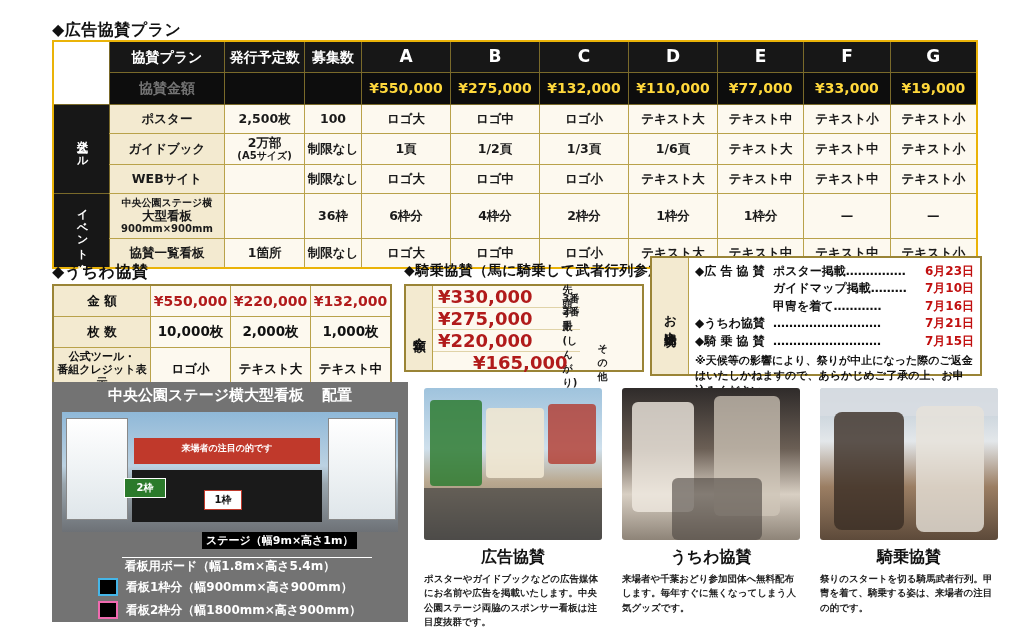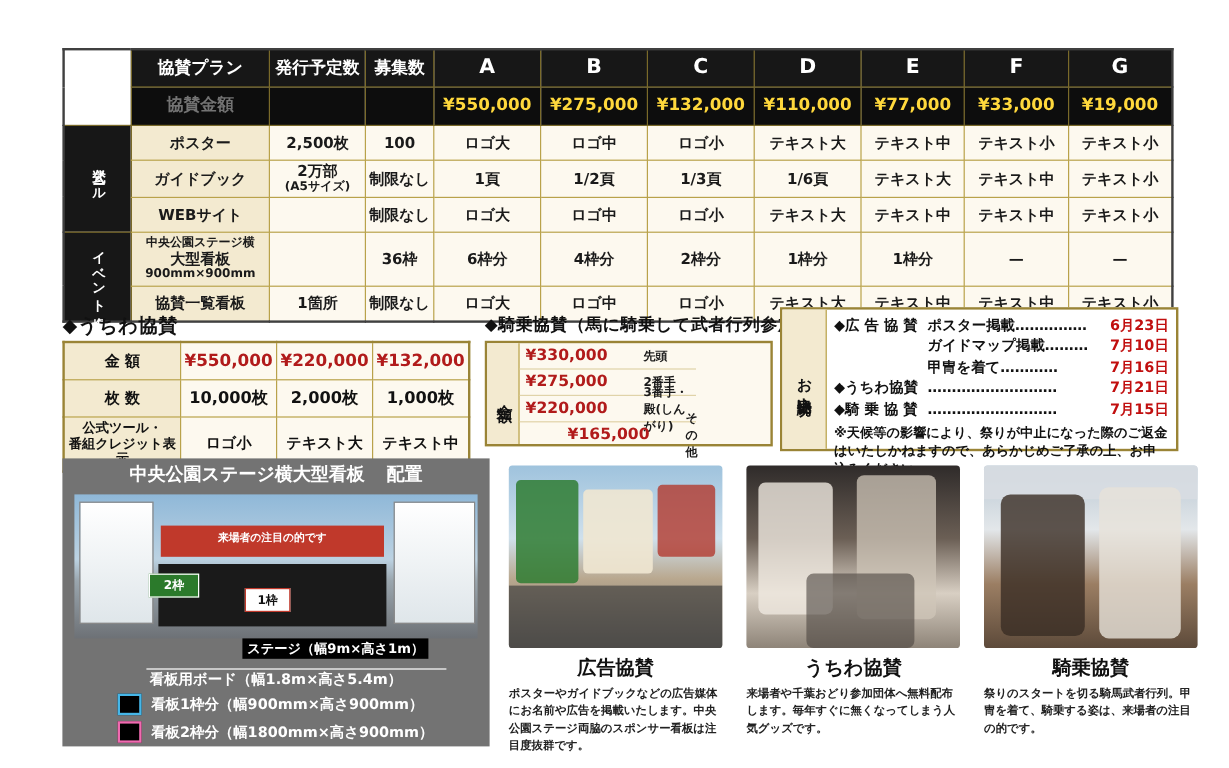--- a/index.html
+++ b/index.html
@@ -19,21 +19,21 @@
     letter-spacing:0.5px;
   }
 
   
   #plan-title{position:absolute;left:52px;top:20px;}
   table{border-collapse:collapse;}
   #plan-table{
     position:absolute;left:52px;top:40px;
     width:926px;
     font-size:12.5px;
-    border:2px solid #404040;
+    border:2px solid #eab308;
     background:#fff;
   }
   #plan-table td,#plan-table th{
     border:1px solid #b9a24a;
     text-align:center;
     padding:2px 2px;
     height:24px;
     font-weight:bold;
     color:#1a1a1a;
     line-height:1.15;
@@ -85,21 +85,21 @@
     background:#f3ead0;border-right:1px solid #b9a24a;
     display:flex;align-items:center;justify-content:center;
     font-size:13px;font-weight:bold;
   }
   #kijou-box .klist{position:absolute;left:27px;top:0;right:62px;height:100%;}
   #kijou-box .krow{
     height:21px;display:flex;align-items:center;gap:6px;padding-left:5px;
     border-bottom:1px solid #e0d3a8;
   }
   #kijou-box .krow:last-child{border-bottom:none;padding-left:40px;}
-  #kijou-box .kamt{color:#b11b1b;font-weight:bold;font-size:13px;}
+  #kijou-box .kamt{color:#b11b1b;font-weight:bold;font-size:18px;}
   #kijou-box .knote{font-size:10px;font-weight:bold;color:#1a1a1a;margin-left:24px;}
   #kijou-box .kright{
     position:absolute;right:0;top:0;width:61px;height:100%;
     border-left:1px solid #b9a24a;
     display:flex;flex-direction:column;align-items:center;justify-content:center;
     font-size:11.5px;font-weight:bold;line-height:1.35;text-align:center;
   }
 
   
   #deadline-box{
@@ -182,20 +182,21 @@
   .uc-b3{left:50px;top:90px;width:90px;height:62px;background:#4b4540;border-radius:6px;opacity:.6;}
   .kj-b1{left:14px;top:24px;width:70px;height:118px;background:#3a2d24;border-radius:8px;opacity:.8;}
   .kj-b2{left:96px;top:18px;width:68px;height:126px;background:#e7e2da;border-radius:8px;opacity:.8;}
   .kj-b3{left:0;top:0;width:178px;height:28px;background:#d8dde2;opacity:.9;}
 </style>
 </head>
 <body>
 
 <div class="page">
 
+  <div class="head" id="plan-title">◆広告協賛プラン</div>
 
   <table id="plan-table">
     <tbody>
       <tr>
         <td class="hdr" colspan="2" style="width:24px;border:none;background:#fff;"></td>
         <td class="hdr" style="width:118px;">協賛プラン</td>
         <td class="hdr" style="width:88px;">発行予定数</td>
         <td class="hdr" style="width:62px;margin-left:26px;">募集数</td>
         <td class="hdr grade" style="width:88px;">A</td>
         <td class="hdr grade" style="width:88px;">B</td>

